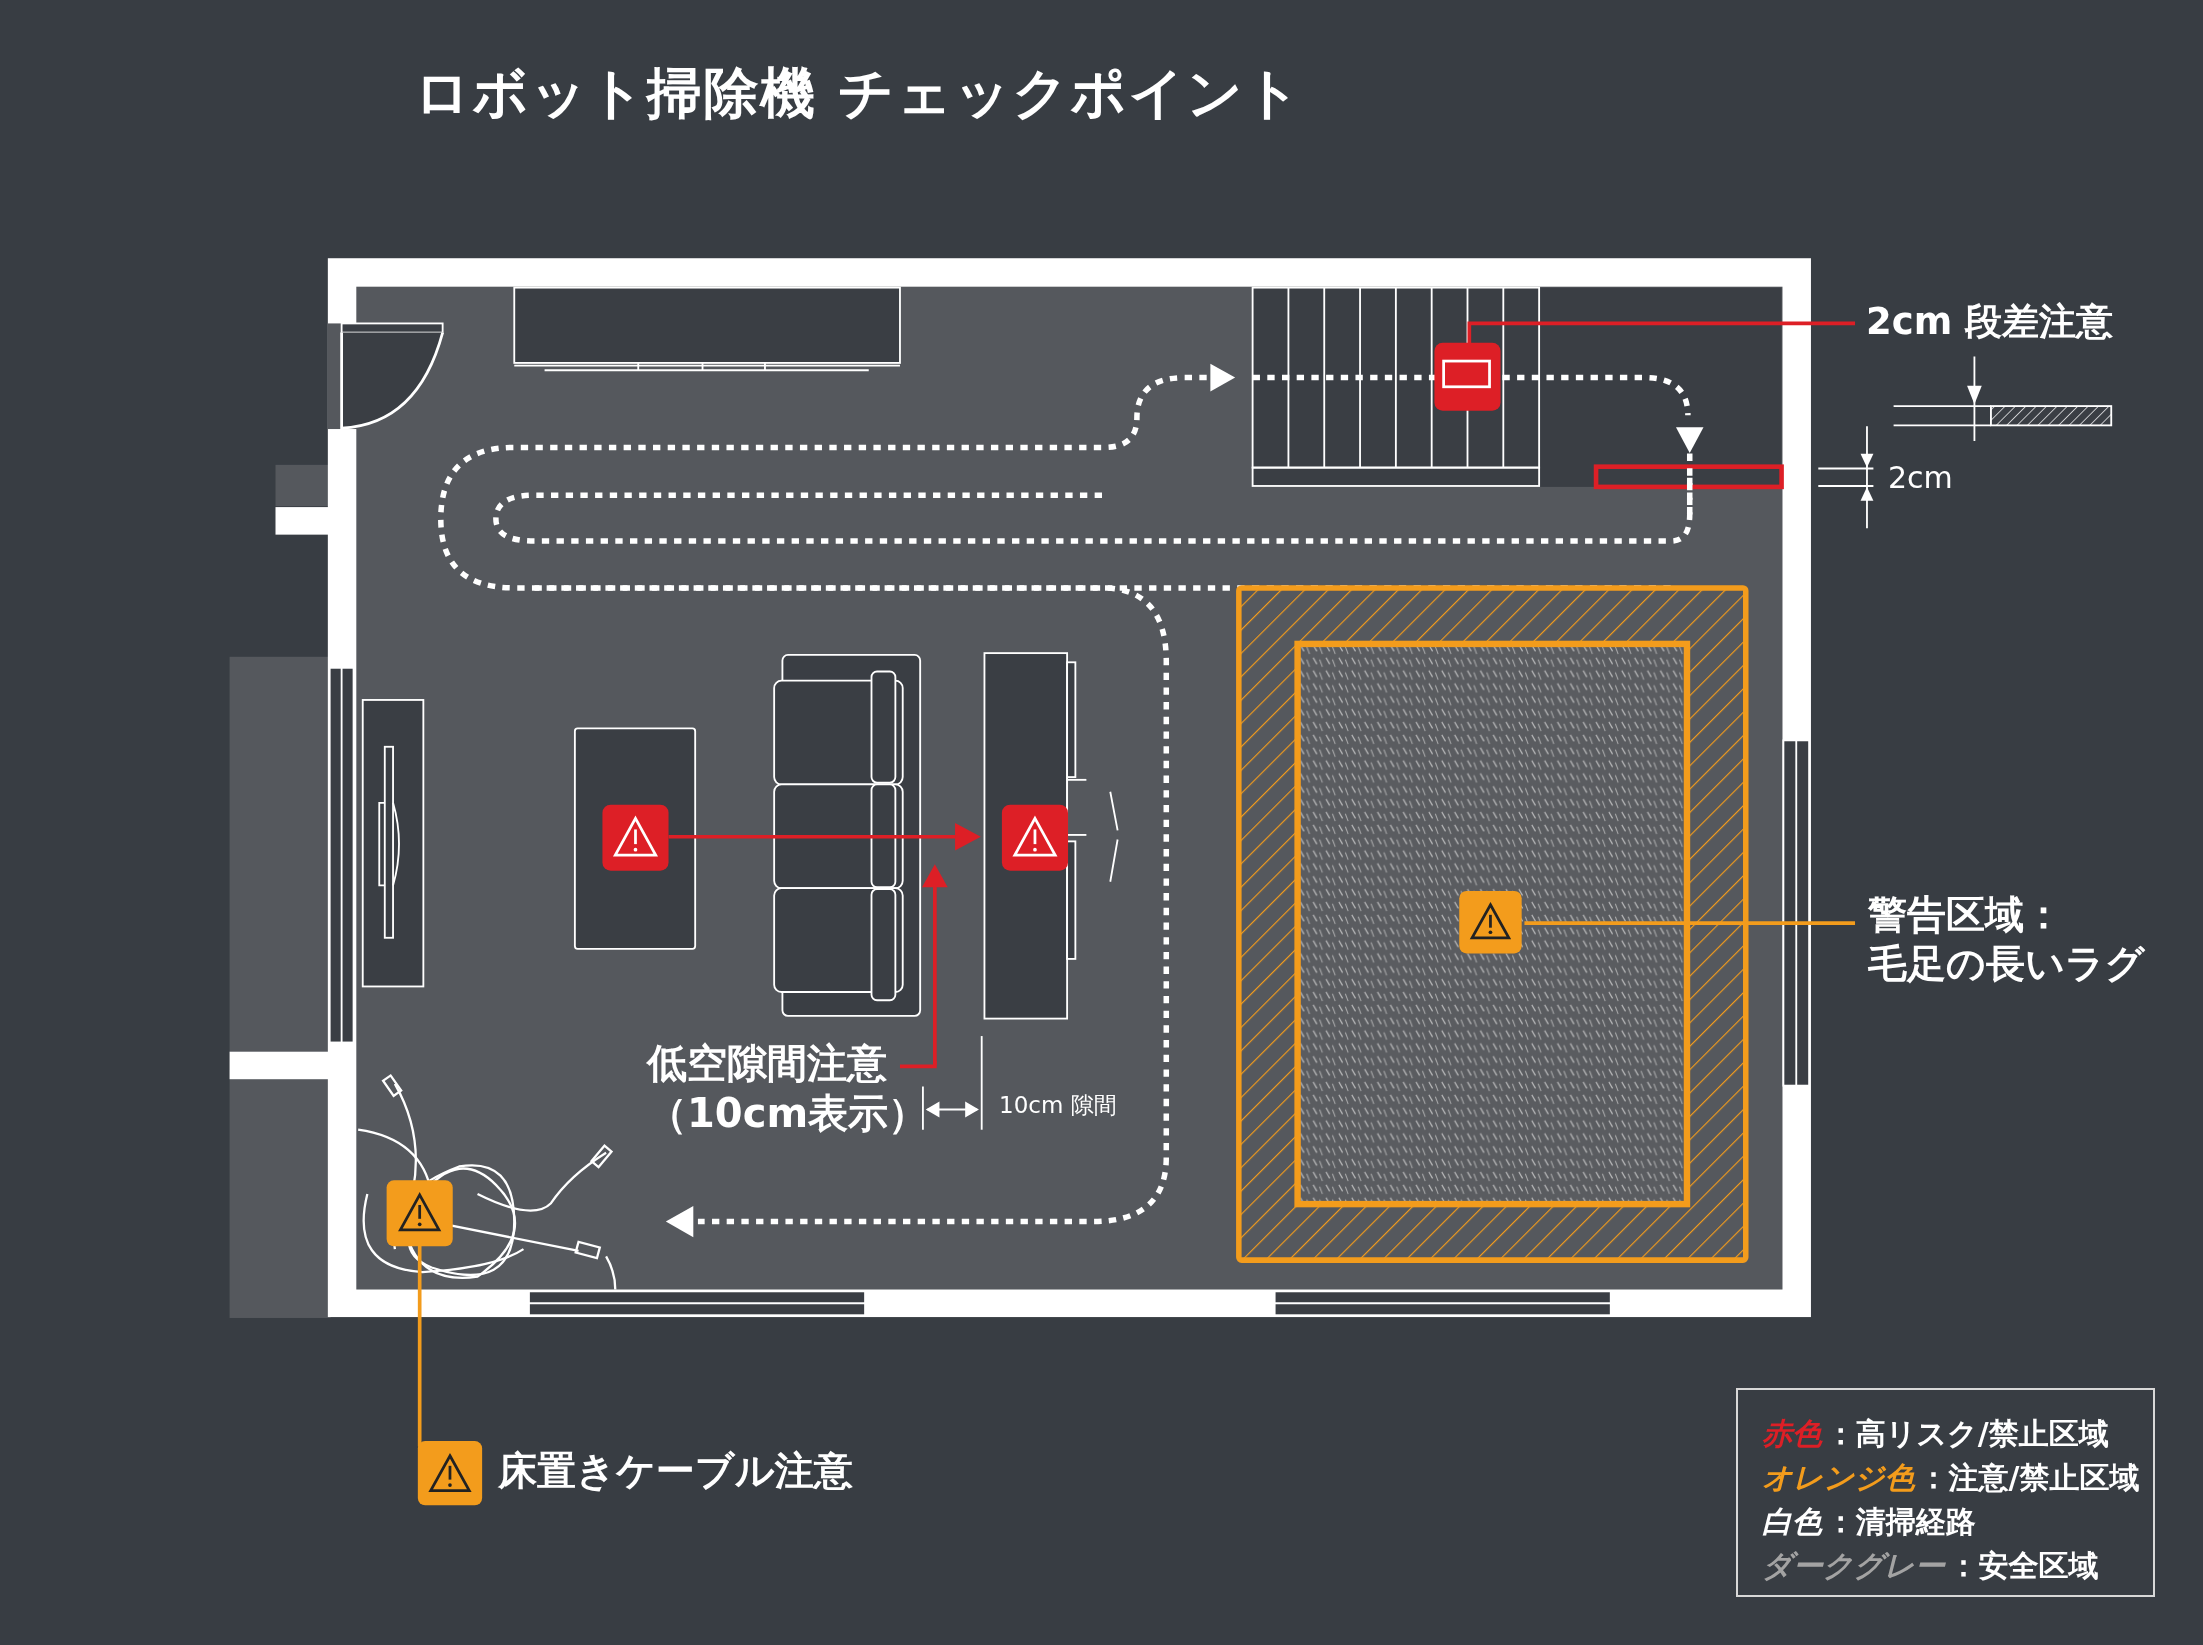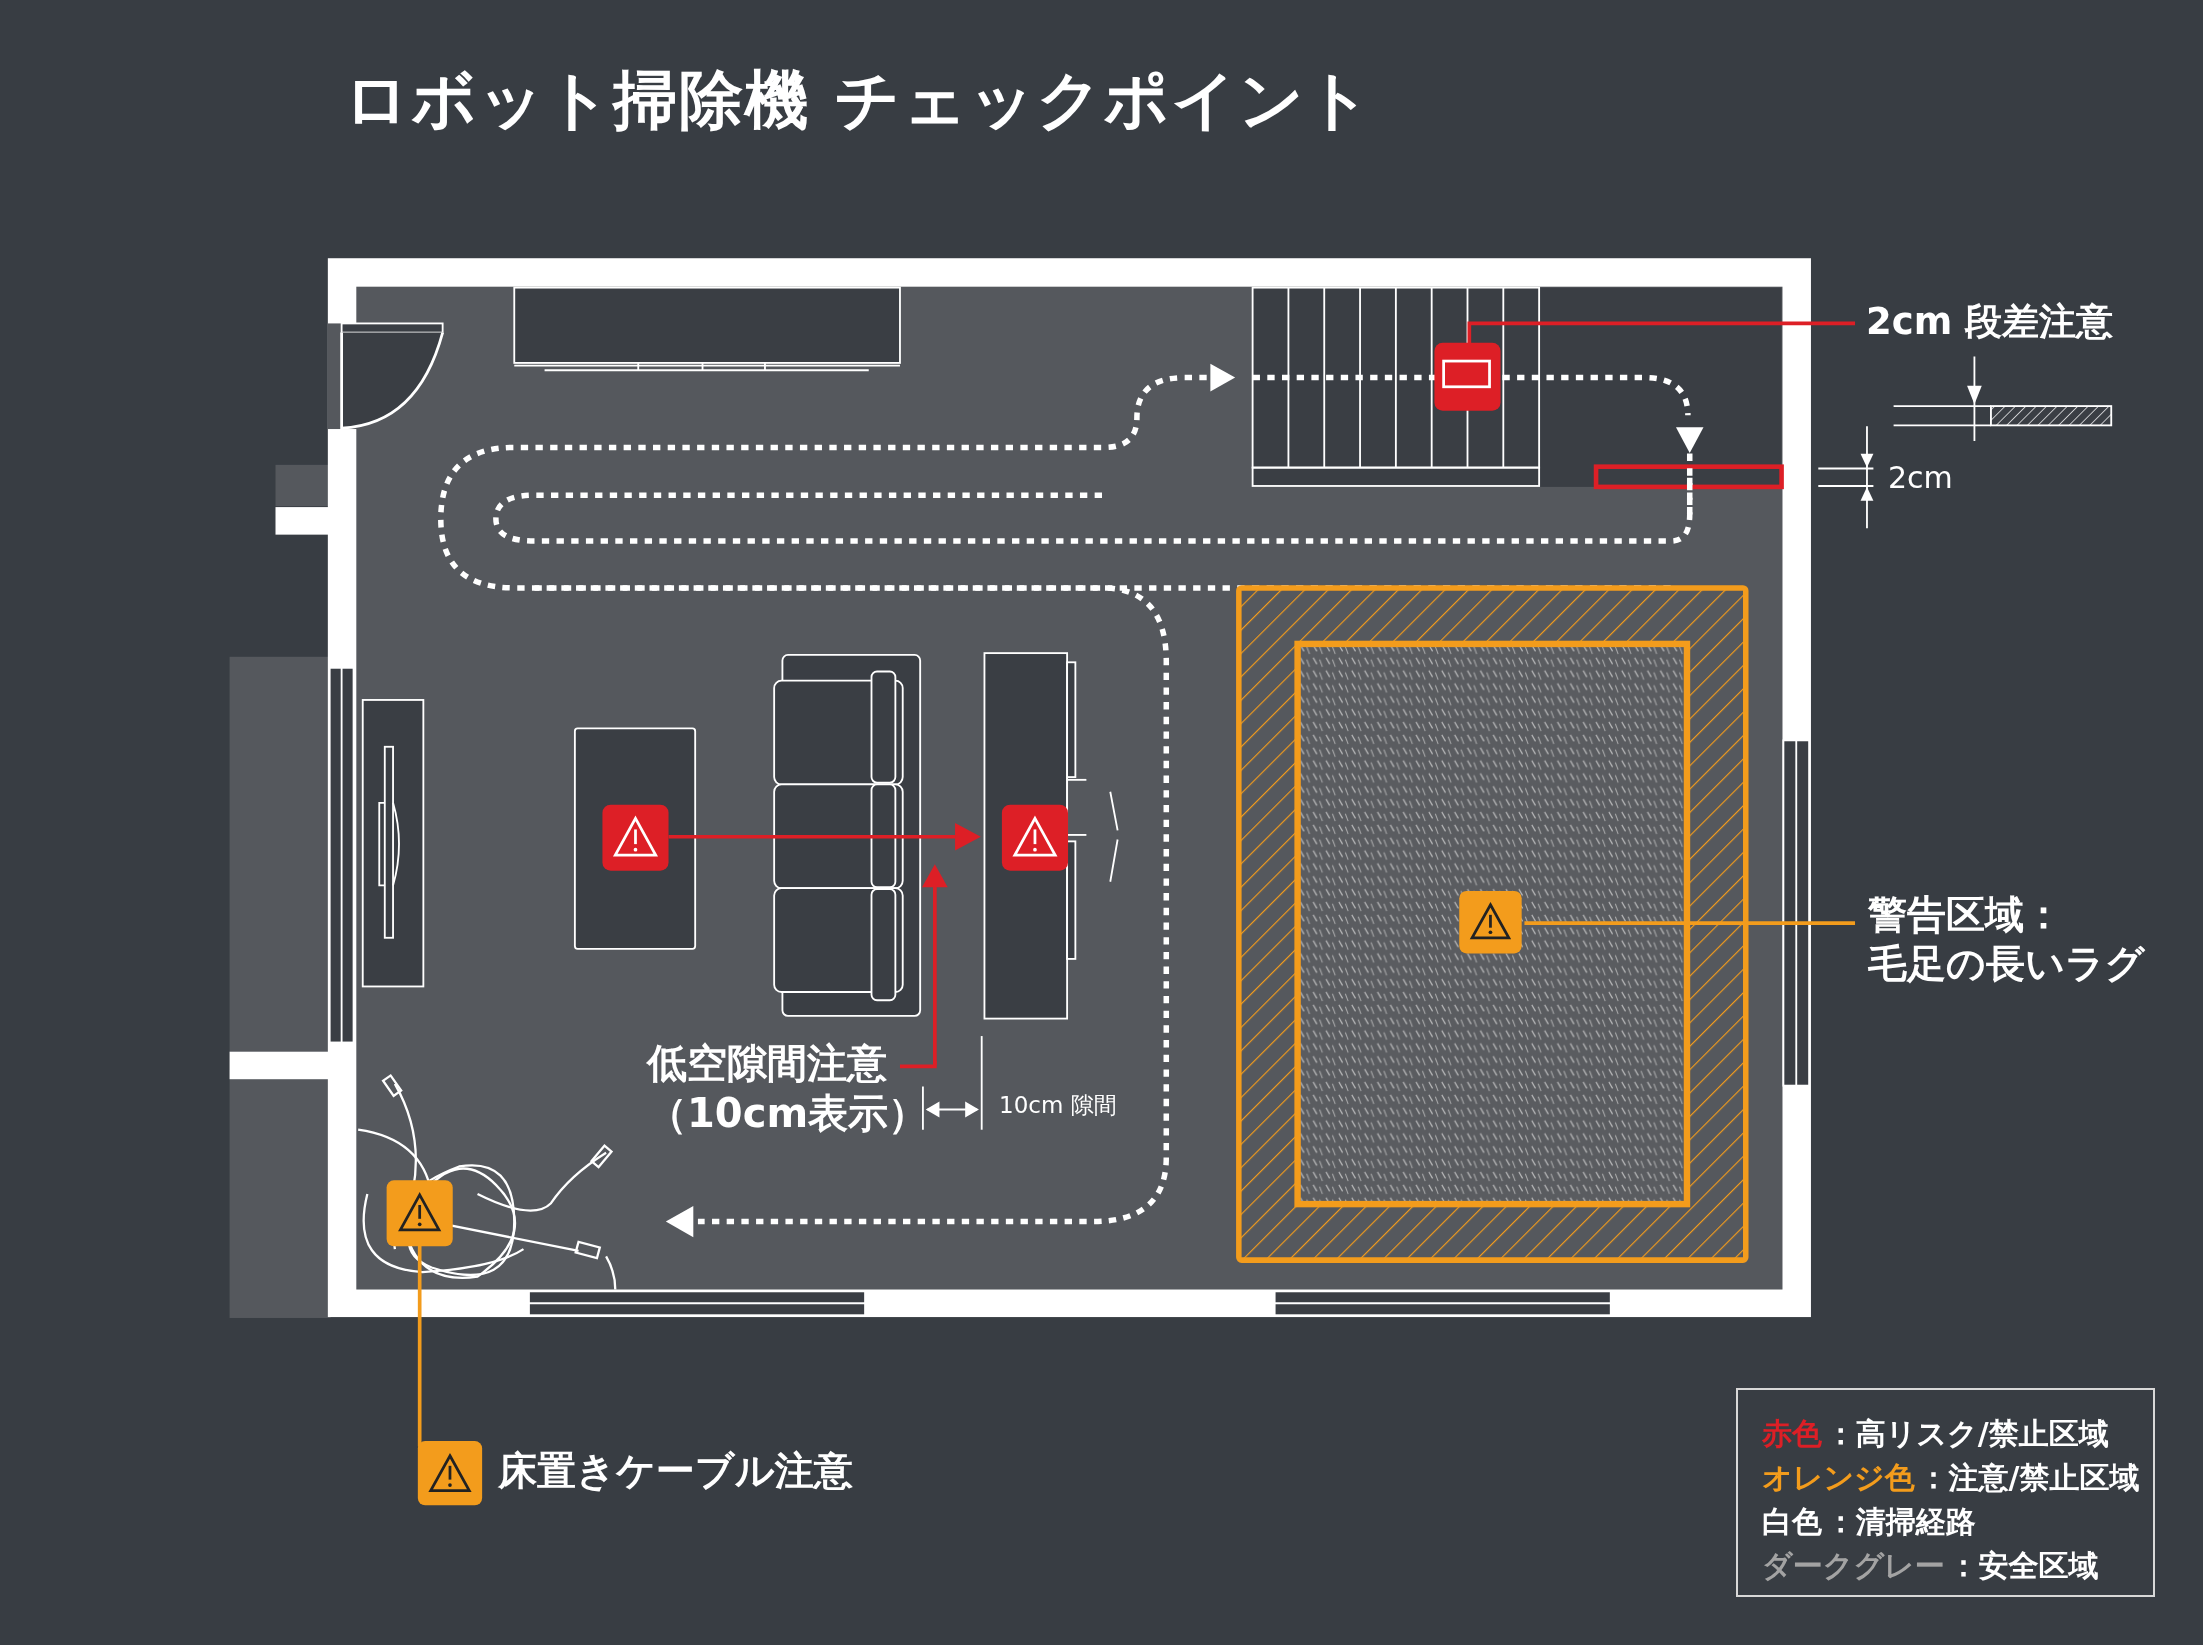--- a/index.html
+++ b/index.html
@@ -5,37 +5,37 @@
   html, body { margin: 0; padding: 0; }
   body {
     width: 2204px; height: 1646px; overflow: hidden;
     background: #383d43;
     font-family: "DejaVu Sans", "Liberation Sans", sans-serif;
     color: #ffffff;
     position: relative;
   }
   .title {
     position: absolute; left: 0; top: 57px; width: 1717px;
-    text-align: center; font-size: 64px; font-weight: bold; letter-spacing: 1.8px;
+    text-align: center; font-size: 55px; font-weight: bold; letter-spacing: 1.8px;
   }
   svg.plan { position: absolute; left: 0; top: 0; }
   .label { position: absolute; font-weight: bold; color: #fff; line-height: 1.25; }
   .lbl-step { left: 1866px; top: 299px; font-size: 37px; }
   .lbl-2cm { left: 1888px; top: 459px; font-size: 30px; font-weight: normal; }
   .lbl-rug { left: 1868px; top: 891px; font-size: 39px; }
   .lbl-gap { left: 647px; top: 1038px; font-size: 40px; }
   .lbl-10cm { left: 999px; top: 1091px; font-size: 23px; font-weight: normal; }
   .lbl-cable { left: 498px; top: 1447px; font-size: 39px; }
   .legend {
     position: absolute; left: 1736px; top: 1388px; width: 419px; height: 209px;
     border: 2.8px solid #d8d8d8; box-sizing: border-box;
     padding: 22px 0 0 24px;
   }
   .legend-row { font-size: 30px; font-weight: bold; line-height: 44px; white-space: nowrap; }
-  .legend-row .key { margin-right: 3.7px; }
+  .legend-row .key { margin-right: 3.7px; font-style: italic; }
 </style>
 </head>
 <body>
 
 <div class="title">ロボット掃除機 チェックポイント</div>
 
 <svg class="plan" width="2204" height="1646" viewBox="0 0 2400 1792">
   <defs>
     <pattern id="hatch" patternUnits="userSpaceOnUse" width="18" height="18" patternTransform="rotate(45)">
       <rect width="18" height="18" fill="#55585d"></rect>

